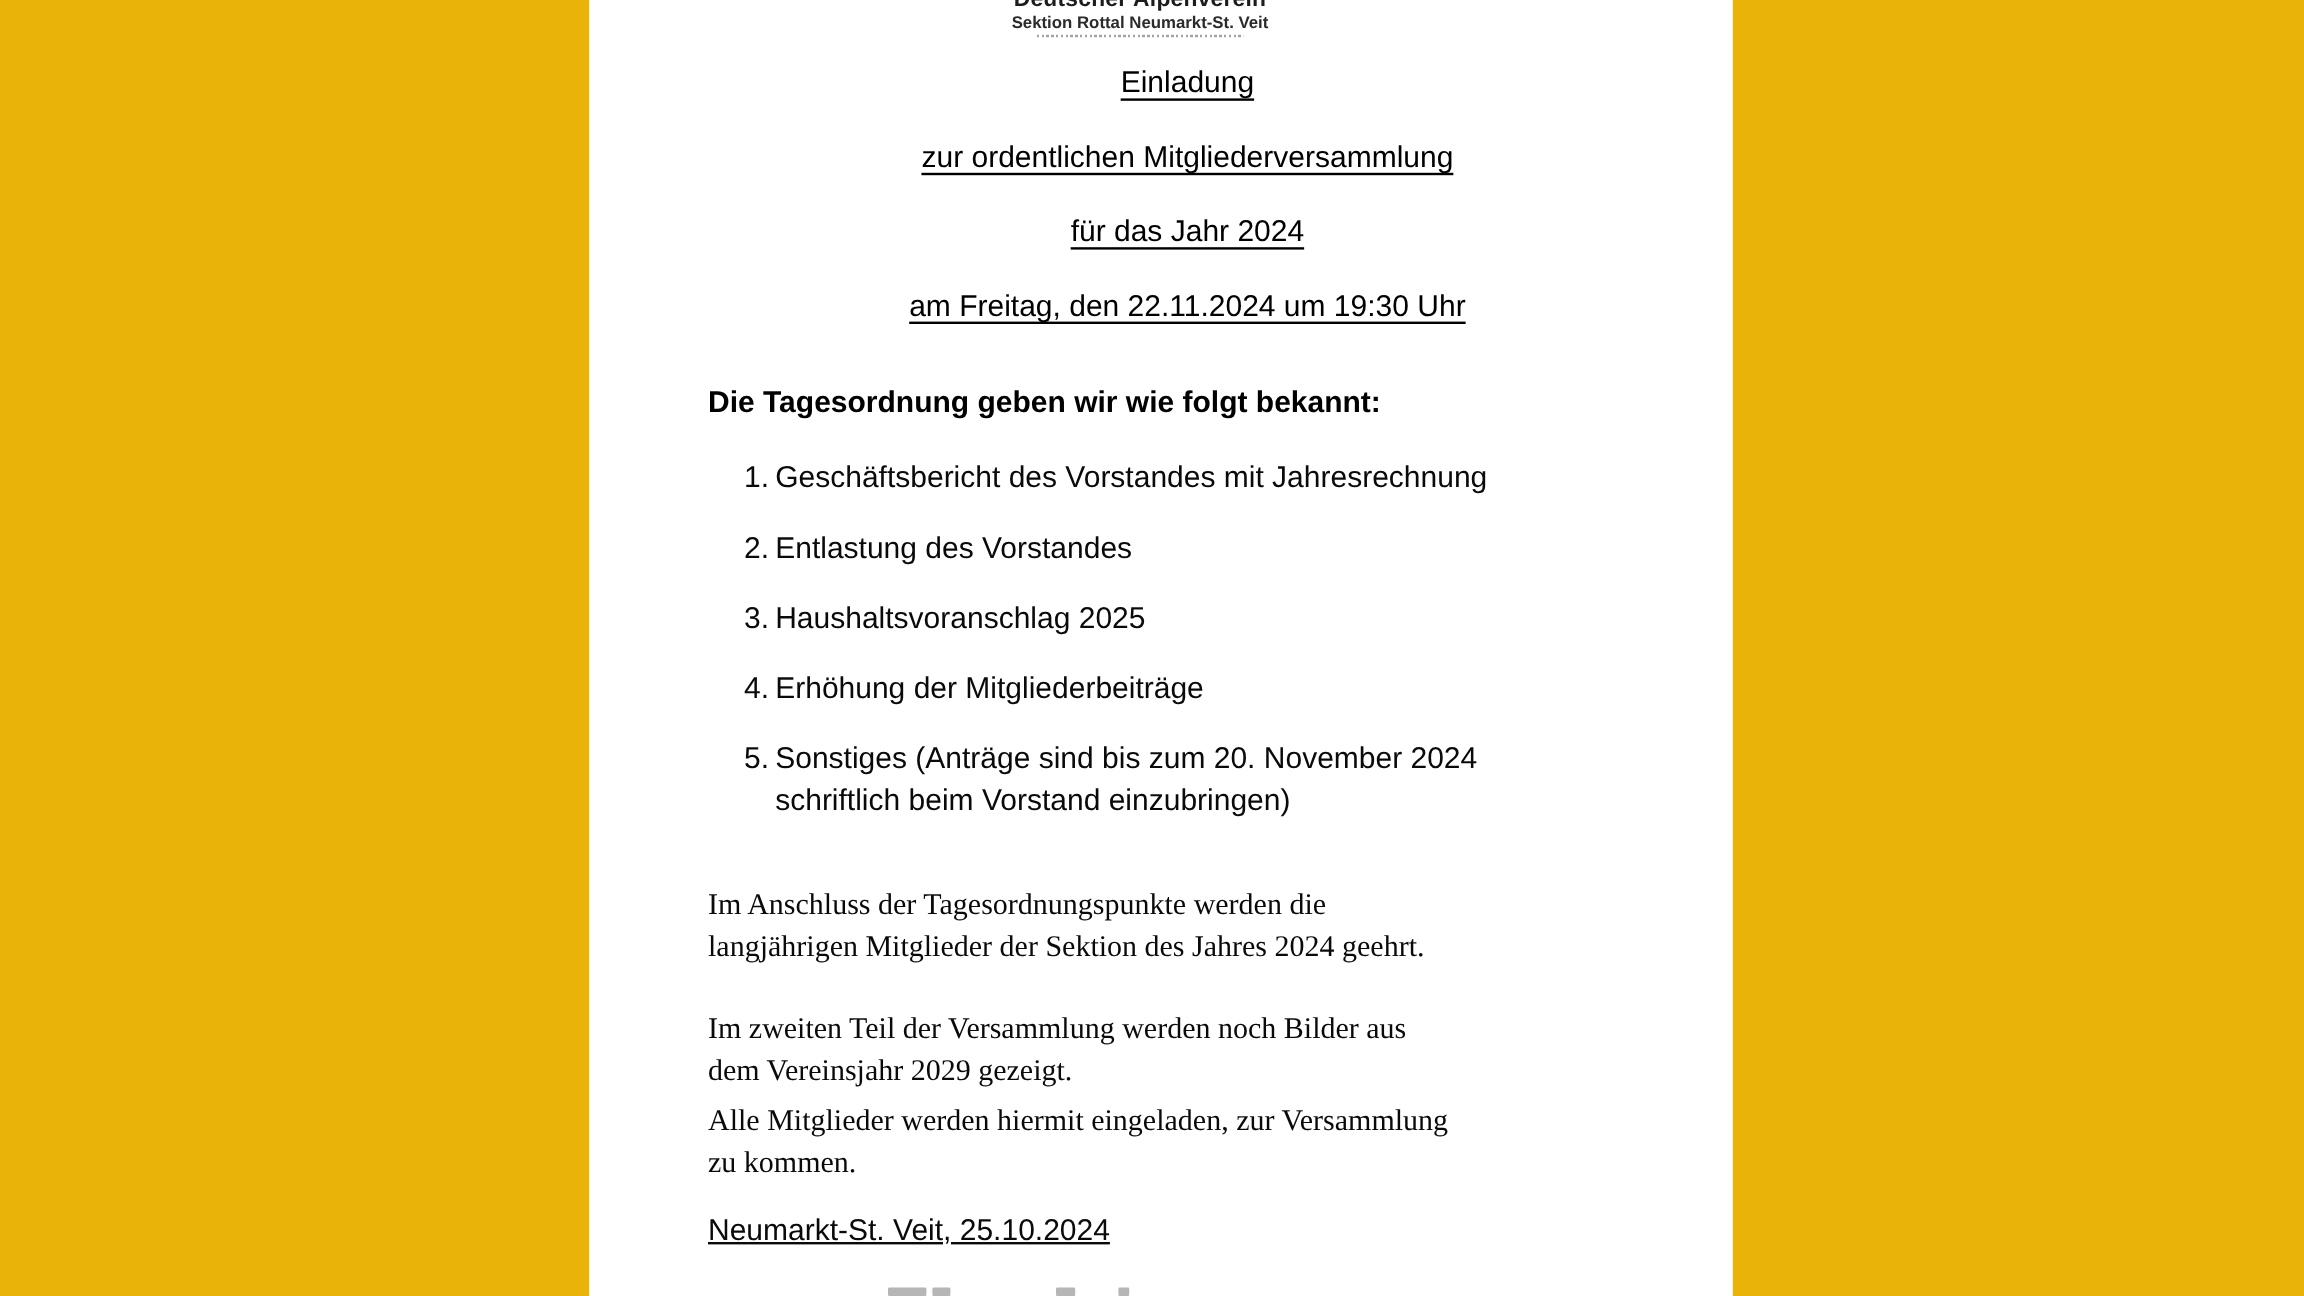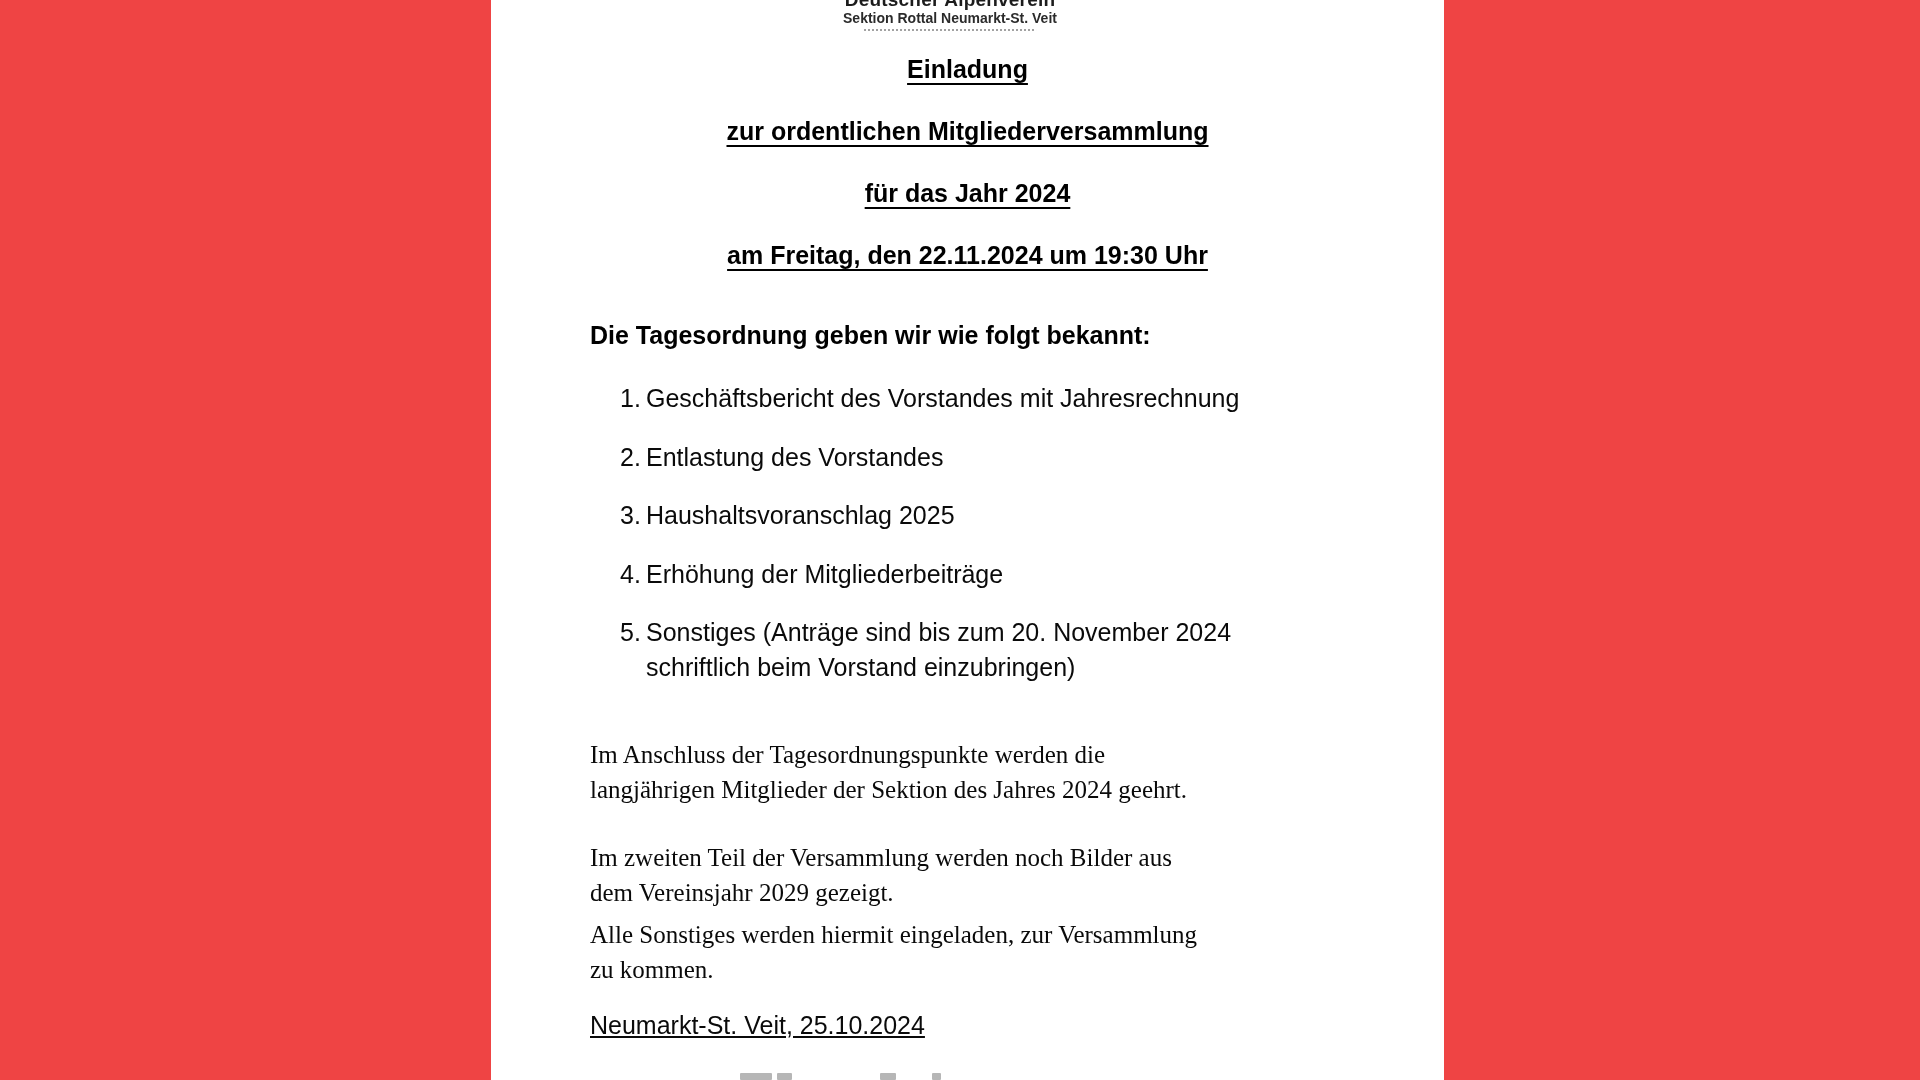--- a/index.html
+++ b/index.html
@@ -7,21 +7,21 @@
     padding: 0;
     width: 1920px;
     height: 1080px;
     overflow: hidden;
     background: #000000;
     font-family: "Liberation Sans", sans-serif;
   }
   .viewer {
     position: absolute;
     inset: 0;
-    background: #ef4444;
+    background: #eab308;
   }
   .page {
     position: absolute;
     left: 491px;
     top: 0;
     width: 953px;
     height: 1080px;
     background: #ffffff;
     color: #0a0a0a;
   }
@@ -54,26 +54,27 @@
     background: repeating-linear-gradient(90deg, #8a8a8a 0 2px, transparent 2px 4px);
     opacity: 0.8;
   }
   
   .heading {
     position: absolute;
     left: 0;
     width: 100%;
     text-align: center;
     font-size: 25px;
-    font-weight: 700;
+    font-weight: 400;
     color: #000000;
     line-height: 30px;
     text-decoration: underline;
     text-decoration-thickness: 2px;
     text-underline-offset: 5px;
+    padding-left: 22px;
   }
   .h1 { top: 54px; }
   .h2 { top: 116px; }
   .h3 { top: 178px; }
   .h4 { top: 240px; }
   
   .intro {
     position: absolute;
     left: 99px;
     top: 320px;
@@ -196,21 +197,21 @@
       <div>Im Anschluss der Tagesordnungspunkte werden die</div>
       <div>langjährigen Mitglieder der Sektion des Jahres 2024 geehrt.</div>
     </div>
 
     <div class="paragraph p2">
       <div>Im zweiten Teil der Versammlung werden noch Bilder aus</div>
       <div>dem Vereinsjahr 2029 gezeigt.</div>
     </div>
 
     <div class="paragraph p3">
-      <div>Alle Sonstiges werden hiermit eingeladen, zur Versammlung</div>
+      <div>Alle Mitglieder werden hiermit eingeladen, zur Versammlung</div>
       <div>zu kommen.</div>
     </div>
 
     <div class="dateline">Neumarkt-St. Veit, 25.10.2024</div>
 
     <div class="clip-frag f1"></div>
     <div class="clip-frag f2"></div>
     <div class="clip-frag f3"></div>
     <div class="clip-frag f4"></div>
 

